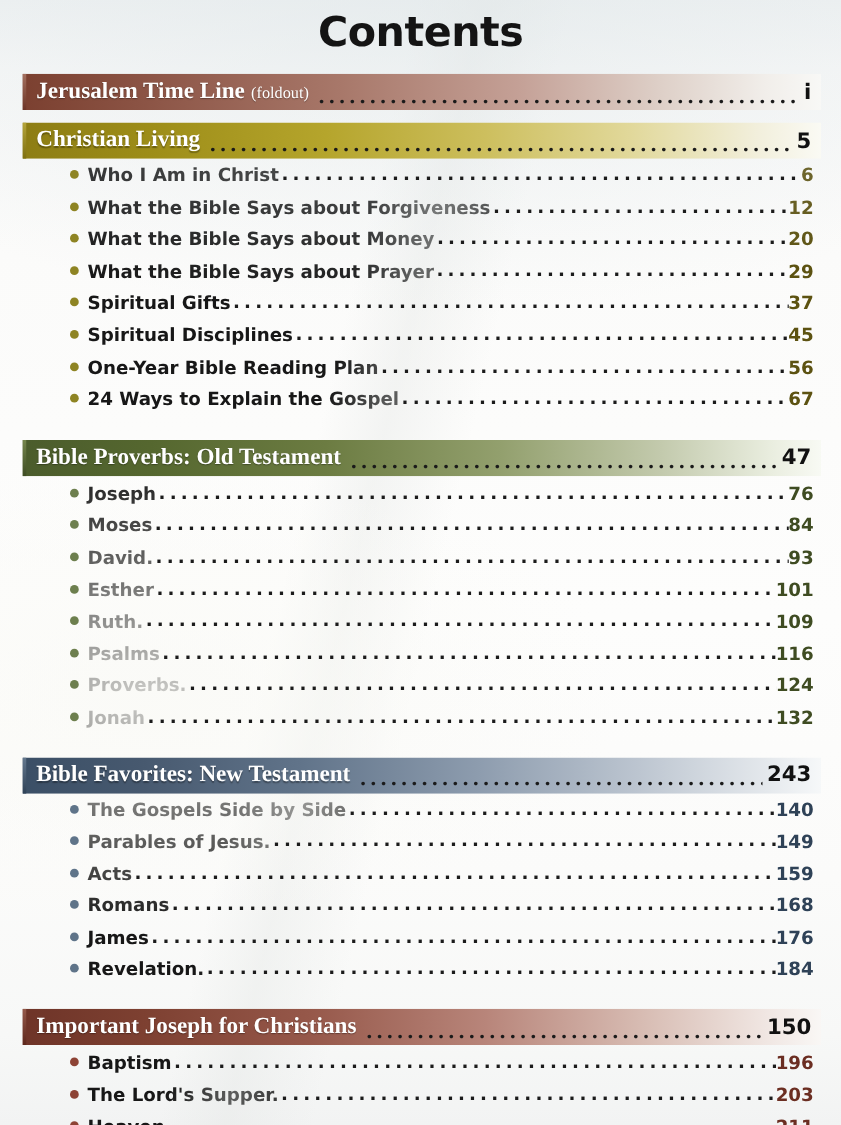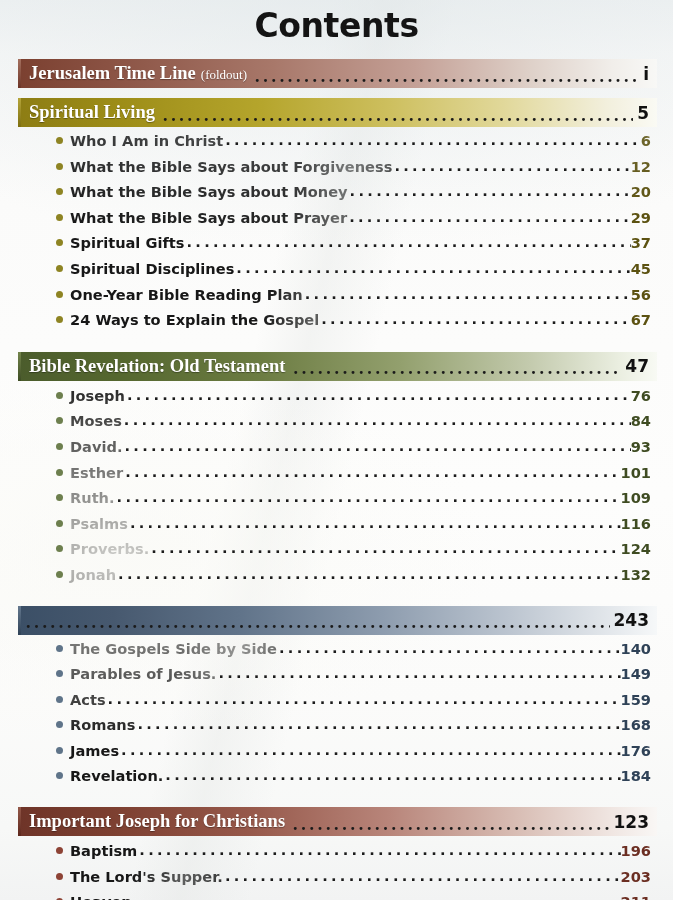--- a/index.html
+++ b/index.html
@@ -212,21 +212,21 @@
       <div class="section-bar sec-brown">
         <div class="bar-fill"></div>
         <div class="bar-edge"></div>
         <div class="bar-label"><span>Jerusalem Time Line</span><span class="bar-sub">(foldout)</span></div>
         <div class="bar-dots">........................................................................................................................................................................................................</div>
         <div class="bar-page">i</div>
       </div>
       <div class="section-bar sec-gold">
         <div class="bar-fill"></div>
         <div class="bar-edge"></div>
-        <div class="bar-label"><span>Spiritual Living</span></div>
+        <div class="bar-label"><span>Christian Living</span></div>
         <div class="bar-dots">........................................................................................................................................................................................................</div>
         <div class="bar-page">5</div>
       </div>
       <ul class="entries group-gold">
         <li class="entry">
           <span class="bullet"></span>
           <span class="entry-title">Who I Am in Christ</span>
           <span class="entry-dots">........................................................................................................................................................................................................</span>
           <span class="entry-page">6</span>
         </li>
@@ -269,21 +269,21 @@
         <li class="entry">
           <span class="bullet"></span>
           <span class="entry-title">24 Ways to Explain the Gospel</span>
           <span class="entry-dots">........................................................................................................................................................................................................</span>
           <span class="entry-page">67</span>
         </li>
       </ul>
       <div class="section-bar sec-green">
         <div class="bar-fill"></div>
         <div class="bar-edge"></div>
-        <div class="bar-label"><span>Bible Revelation: Old Testament</span></div>
+        <div class="bar-label"><span>Bible Proverbs: Old Testament</span></div>
         <div class="bar-dots">........................................................................................................................................................................................................</div>
         <div class="bar-page">47</div>
       </div>
       <ul class="entries group-green">
         <li class="entry">
           <span class="bullet"></span>
           <span class="entry-title">Joseph</span>
           <span class="entry-dots">........................................................................................................................................................................................................</span>
           <span class="entry-page">76</span>
         </li>
@@ -326,20 +326,21 @@
         <li class="entry">
           <span class="bullet"></span>
           <span class="entry-title">Jonah</span>
           <span class="entry-dots">........................................................................................................................................................................................................</span>
           <span class="entry-page">132</span>
         </li>
       </ul>
       <div class="section-bar sec-blue">
         <div class="bar-fill"></div>
         <div class="bar-edge"></div>
+        <div class="bar-label"><span>Bible Favorites: New Testament</span></div>
         <div class="bar-dots">........................................................................................................................................................................................................</div>
         <div class="bar-page">243</div>
       </div>
       <ul class="entries group-blue">
         <li class="entry">
           <span class="bullet"></span>
           <span class="entry-title">The Gospels Side by Side</span>
           <span class="entry-dots">........................................................................................................................................................................................................</span>
           <span class="entry-page">140</span>
         </li>
@@ -372,21 +373,21 @@
           <span class="entry-title">Revelation.</span>
           <span class="entry-dots">........................................................................................................................................................................................................</span>
           <span class="entry-page">184</span>
         </li>
       </ul>
       <div class="section-bar sec-rust">
         <div class="bar-fill"></div>
         <div class="bar-edge"></div>
         <div class="bar-label"><span>Important Joseph for Christians</span></div>
         <div class="bar-dots">........................................................................................................................................................................................................</div>
-        <div class="bar-page">123</div>
+        <div class="bar-page">150</div>
       </div>
       <ul class="entries group-rust">
         <li class="entry">
           <span class="bullet"></span>
           <span class="entry-title">Baptism</span>
           <span class="entry-dots">........................................................................................................................................................................................................</span>
           <span class="entry-page">196</span>
         </li>
         <li class="entry">
           <span class="bullet"></span>

